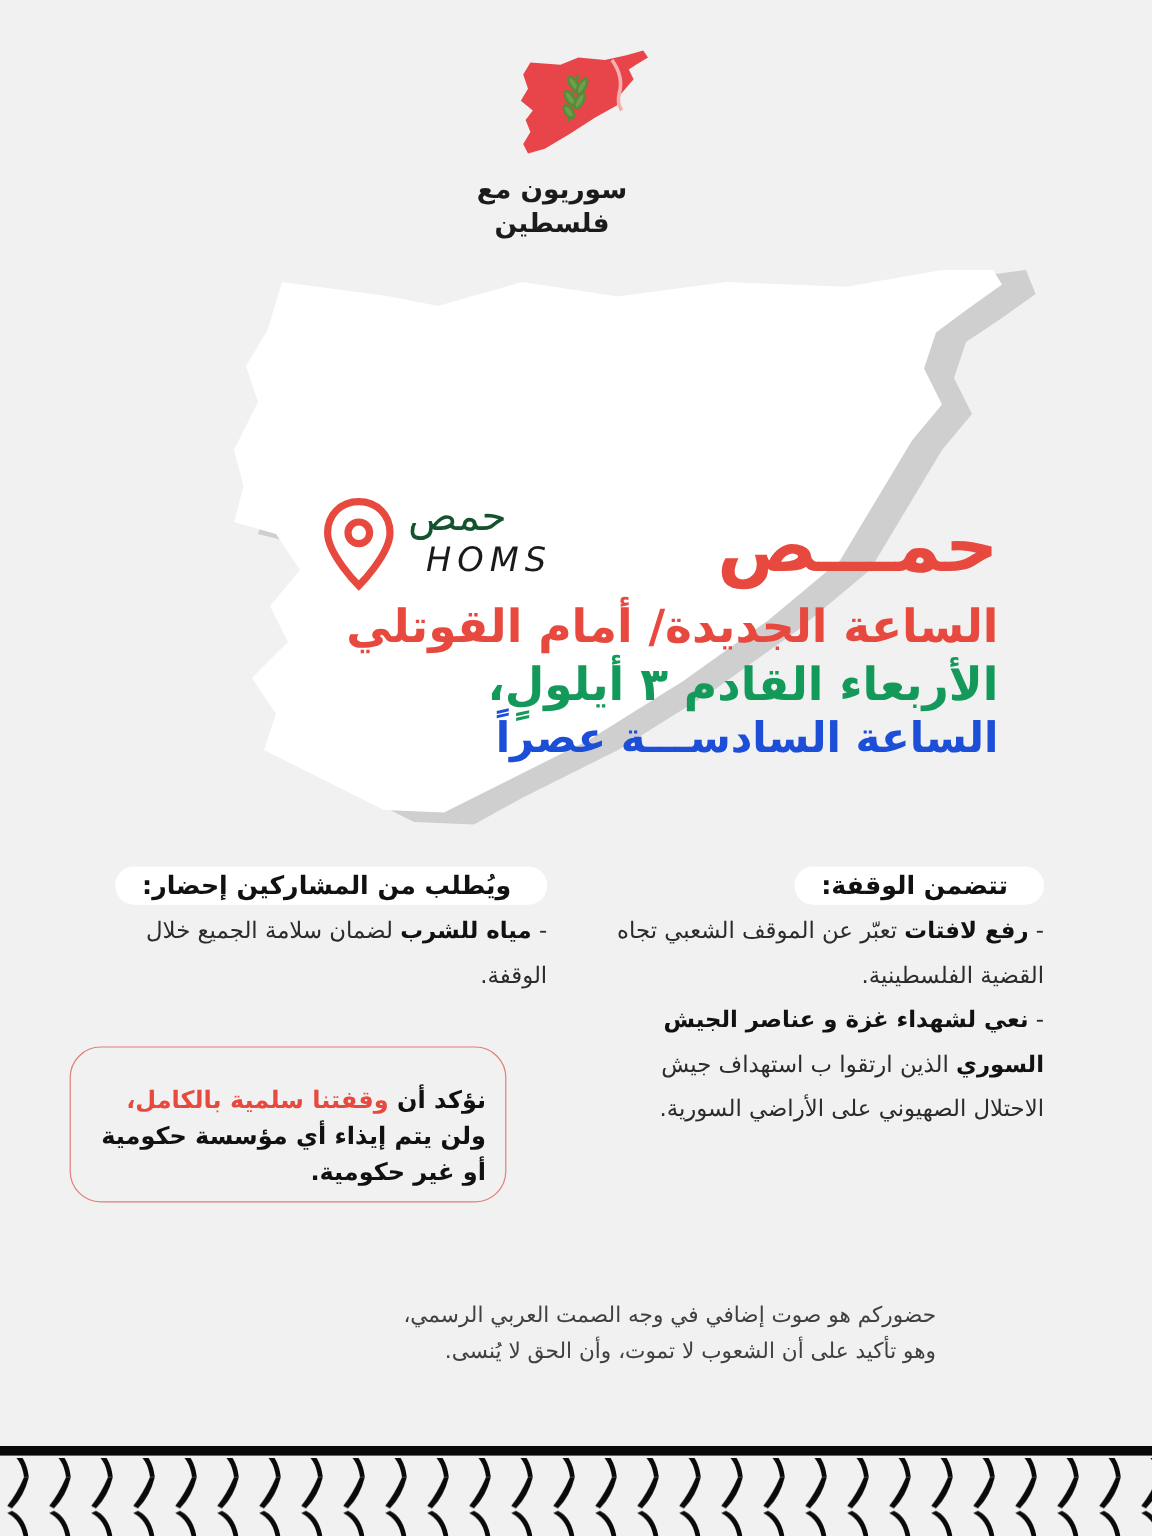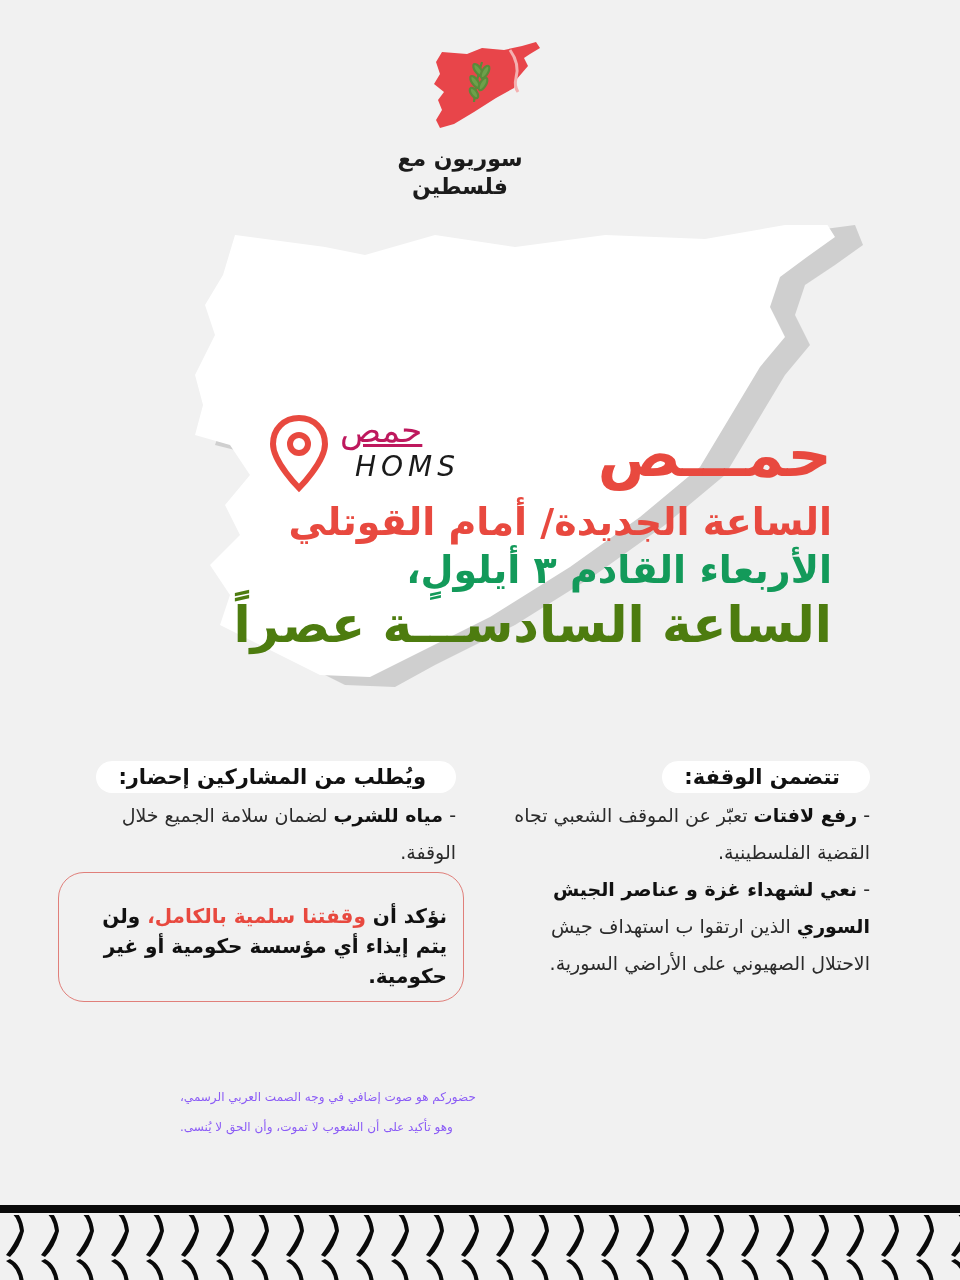--- a/index.html
+++ b/index.html
@@ -17,54 +17,54 @@
     #logo-text {
       left: 380px; top: 145px; width: 160px; direction: rtl; text-align: center;
       font-weight: 900; font-size: 22px; line-height: 28px; color: #1b1b1b;
     }
 
     
     #bigmap { left: 195px; top: 225px; width: 690px; height: 470px; }
 
     
     #pin { left: 268px; top: 414px; width: 62px; height: 80px; }
-    #homs-ar { left: 340px; top: 410px; width: 120px; font-size: 34px; color: #be185d; direction: rtl; text-align: left; font-weight: 300; letter-spacing: 4px; text-decoration: underline; }
+    #homs-ar { left: 340px; top: 410px; width: 120px; font-size: 34px; color: #14532d; direction: rtl; text-align: left; font-weight: 300; letter-spacing: 4px; }
     #homs-en { left: 355px; top: 450px; font-size: 28px; color: #1a1a1a; font-style: italic; letter-spacing: 5px; font-weight: 300; }
 
     
     .headline { direction: rtl; text-align: right; right: 128px; font-weight: 700; }
     #city { top: 418px; font-size: 62px; color: #e8493f; letter-spacing: 6px; }
     #place { top: 500px; font-size: 38px; color: #e8493f; }
     #date { top: 548px; font-size: 38px; color: #139a5a; margin-left: 37px; }
-    #time { top: 596px; font-size: 50px; color: #4d7c0f; }
+    #time { top: 596px; font-size: 35px; color: #1d4ed8; }
 
     
     .pill {
       background: #ffffff; border-radius: 22px; display: inline-block;
-      padding: 4px 30px 4px 22px; font-weight: 900; font-size: 21px; color: #111; margin-top: 39px;
+      padding: 4px 30px 4px 22px; font-weight: 900; font-size: 21px; color: #111;
     }
     .section { direction: rtl; text-align: right; }
     #right-col { left: 490px; top: 722px; width: 380px; }
     #left-col { left: 96px; top: 722px; width: 360px; }
     .item { font-size: 19px; line-height: 37px; color: #2b2b2b; }
     .item b { font-weight: 900; color: #111; }
     .item .red { color: #e8493f; font-weight: 900; }
     .pill-wrap { margin-bottom: 4px; }
 
     #notice {
-      left: 58px; top: 872px; width: 406px; height: 130px;
+      left: 58px; top: 872px; width: 364px; height: 130px;
       border: 1.5px solid #e07f7a; border-radius: 26px;
       direction: rtl; text-align: right; padding: 28px 16px 10px 14px;
       font-weight: 900; font-size: 20px; line-height: 30px; color: #111;
     }
     #notice .red { color: #e8493f; }
 
     #footer-text {
-      left: 180px; top: 1082px; width: 600px; text-align: left; direction: rtl;
-      font-size: 12px; line-height: 30px; color: #8b5cf6;
+      left: 180px; top: 1082px; width: 600px; text-align: right; direction: rtl;
+      font-size: 18px; line-height: 30px; color: #404040;
     }
 
     
     #keffiyeh { left: 0; top: 1205px; width: 960px; height: 75px; }
   </style>
 </head>
 <body>
 
 <svg id="logo" class="abs" viewBox="0 0 140 100">
   <path d="M30 12 L55 14 L70 8 L92 10 L110 6 L124 2 L128 8 L118 14 L112 18 L116 26 L104 40 L102 48 L84 58 L62 72 L42 84 L28 88 L24 80 L30 70 L26 60 L32 52 L22 44 L28 34 L24 22 Z" fill="#e8454a"></path>

